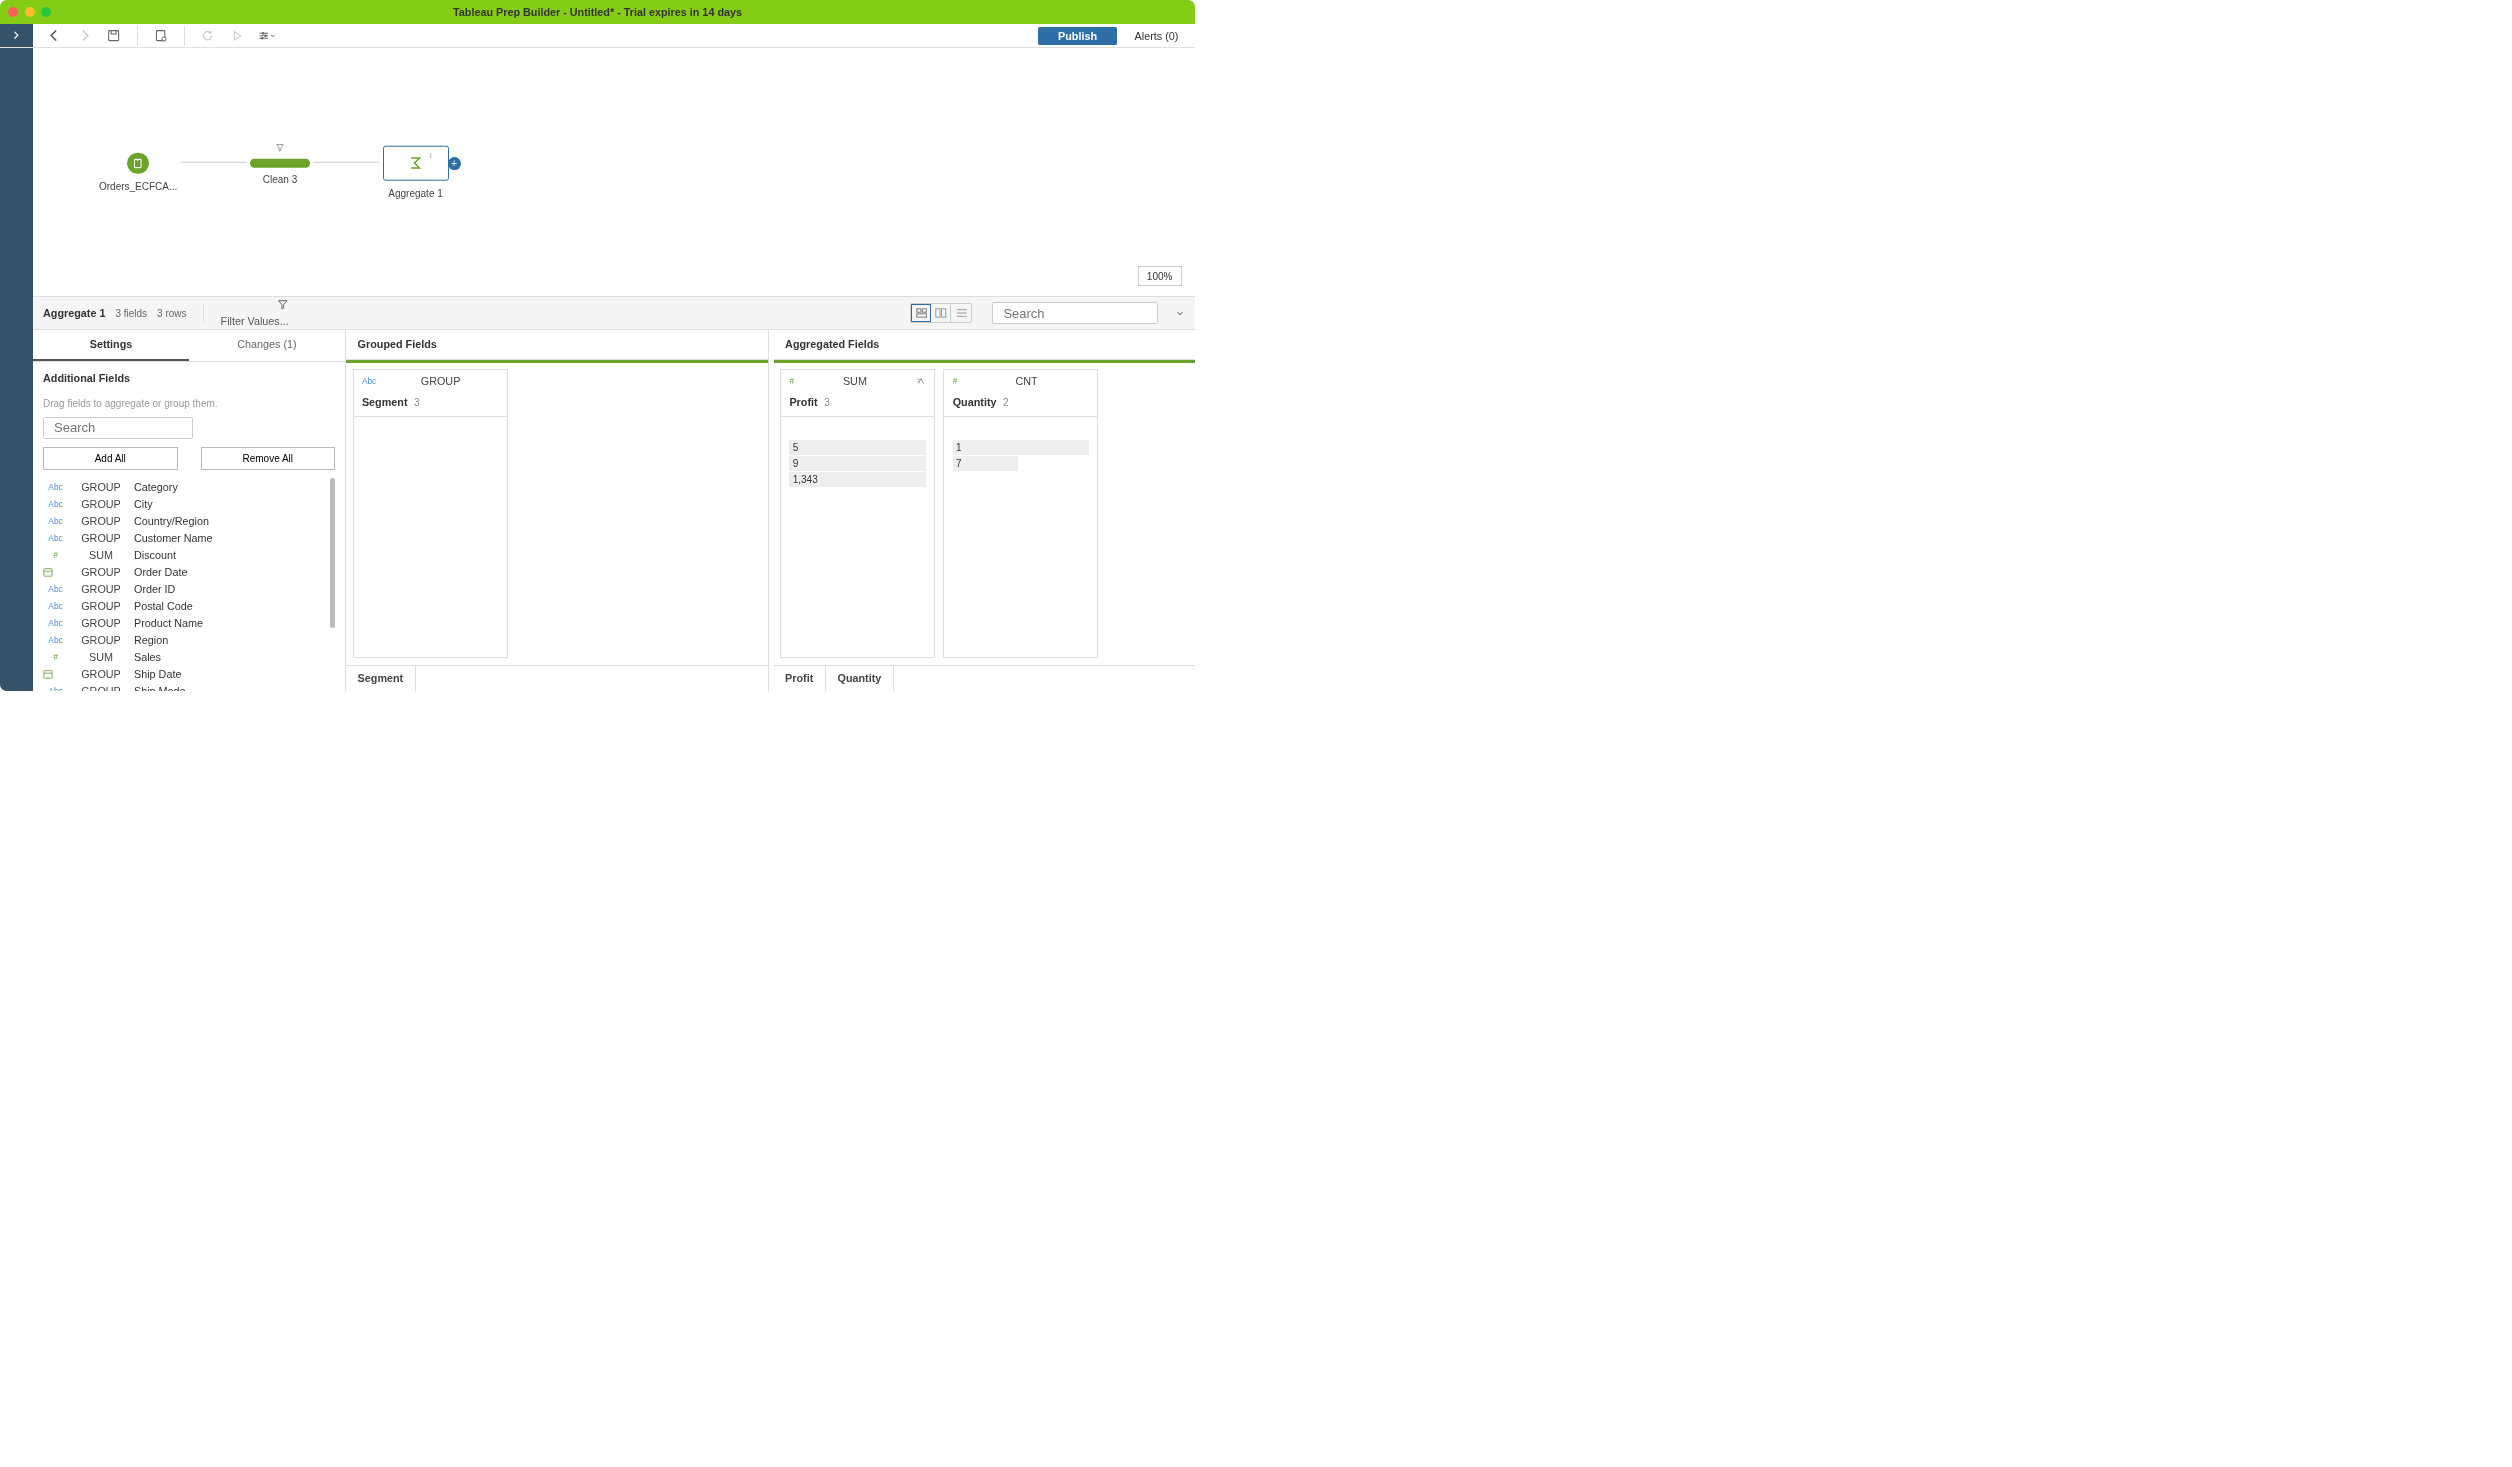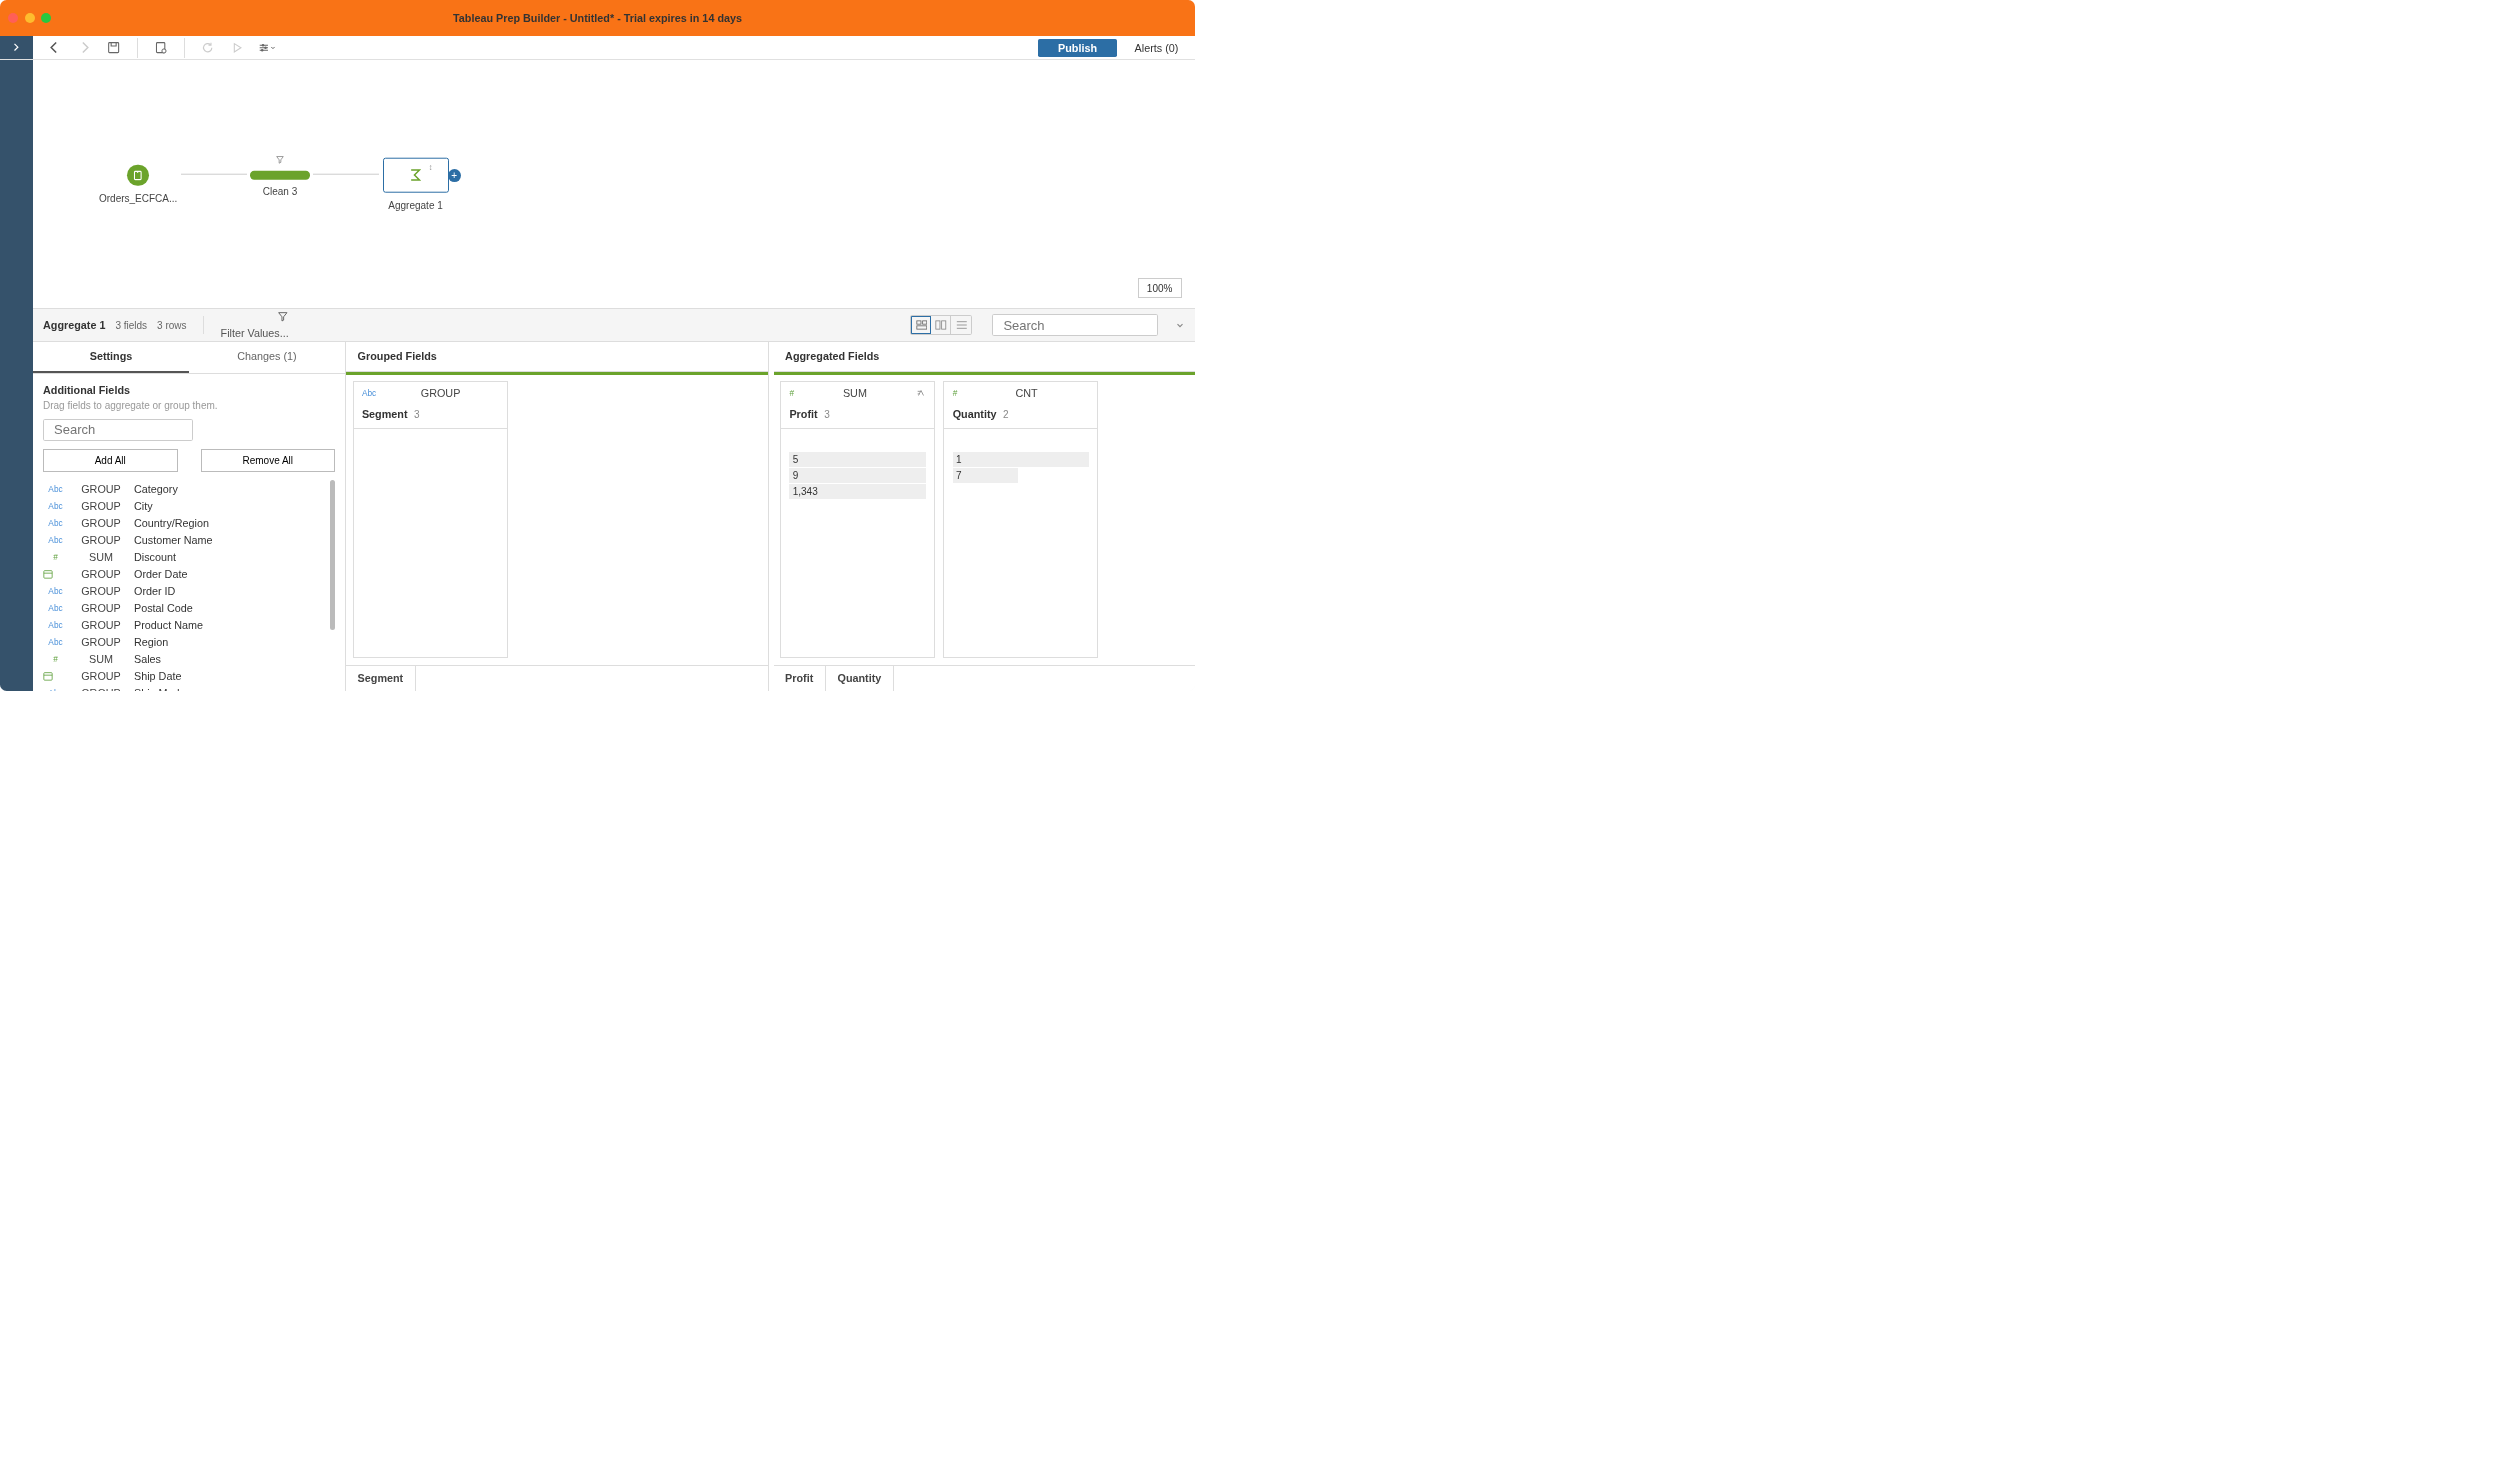--- a/index.html
+++ b/index.html
@@ -1,18 +1,18 @@
 <!DOCTYPE html>
 <html style="font-size:13.3px"><head>
 <meta charset="utf-8">
 <style>
 * { box-sizing: border-box; margin: 0; padding: 0; }
 body { font-family: -apple-system, BlinkMacSystemFont, "Segoe UI", sans-serif; font-size: 10.8px; color: #333; background: #fff; overflow: hidden; }
 .window { width: 1195px; height: 691px; background: #f5f5f5; border-radius: 6.6px; overflow: hidden; position: relative; display: flex; flex-direction: column; }
-.titlebar { height: 36px; background: #f97316; display: flex; align-items: center; padding: 0 8.3px; position: relative; }
+.titlebar { height: 24px; background: #84cc16; display: flex; align-items: center; padding: 0 8.3px; position: relative; }
 .traffic-lights { display: flex; gap: 6.6px; }
 .traffic-lights span { width: 10px; height: 10px; border-radius: 50%; display: block; }
 .tl-red { background: #ff5f57; }
 .tl-yellow { background: #febc2e; }
 .tl-green { background: #28c840; }
 .title { position: absolute; left: 50%; transform: translateX(-50%); font-weight: 600; font-size: 10.8px; color: #333; }
 .sidebar-toggle { width: 33px; height: 100%; background: #35526b; display: flex; align-items: center; justify-content: center; color: #fff; cursor: pointer; }
 .toolbar-inner { flex: 1; display: flex; align-items: center; padding: 0 10px; gap: 6.6px; }
 .toolbar-btn { width: 23px; height: 23px; display: flex; align-items: center; justify-content: center; cursor: pointer; color: #666; border-radius: 2.5px; }
 .toolbar-btn.disabled { color: #ccc; cursor: default; }
@@ -46,21 +46,21 @@
 .view-toggle span.active { border: 1.7px solid #2c6ea5; }
 .search-box { display: flex; align-items: center; border: 0.8px solid #ccc; border-radius: 1.7px; padding: 2.5px 5px; gap: 5px; width: 166px; background: #fff; }
 .search-box input { border: none; outline: none; font-size: 13px; flex: 1; background: transparent; }
 .collapse-btn { color: #888; cursor: pointer; margin-left: 6.6px; }
 .step-body { flex: 1; display: flex; overflow: hidden; }
 .config-panel { width: 313px; border-right: 0.8px solid #ddd; display: flex; flex-direction: column; background: #fff; }
 .tabs { display: flex; border-bottom: 0.8px solid #ddd; }
 .tab { flex: 1; text-align: center; padding: 8.3px 0; font-size: 10.8px; cursor: pointer; color: #666; }
 .tab.active { color: #333; font-weight: 600; border-bottom: 2.5px solid #555; }
 .panel-content { flex: 1; padding: 10px; overflow-y: auto; }
-.section-title { font-weight: 700; font-size: 10.8px; margin-bottom: 4px; }
+.section-title { font-weight: 700; font-size: 10.8px; margin-bottom: 14px; }
 .hint { color: #999; font-size: 10px; margin-bottom: 8.3px; }
 .btn-row { display: flex; gap: 23px; margin: 8.3px 0; }
 .outline-btn { flex: 1; border: 0.8px solid #bbb; background: #fff; padding: 5px 0; font-size: 10px; cursor: pointer; }
 .field-list { margin-top: 6.6px; position: relative; }
 .field-row { display: flex; align-items: center; padding: 2.5px 0; font-size: 10.8px; }
 .field-type { width: 25px; text-align: center; font-size: 8.3px; }
 .type-abc { color: #4a90d9; }
 .type-num { color: #5fa03d; }
 .type-date { color: #5fa03d; }
 .field-agg { width: 66px; text-align: center; color: #444; }

